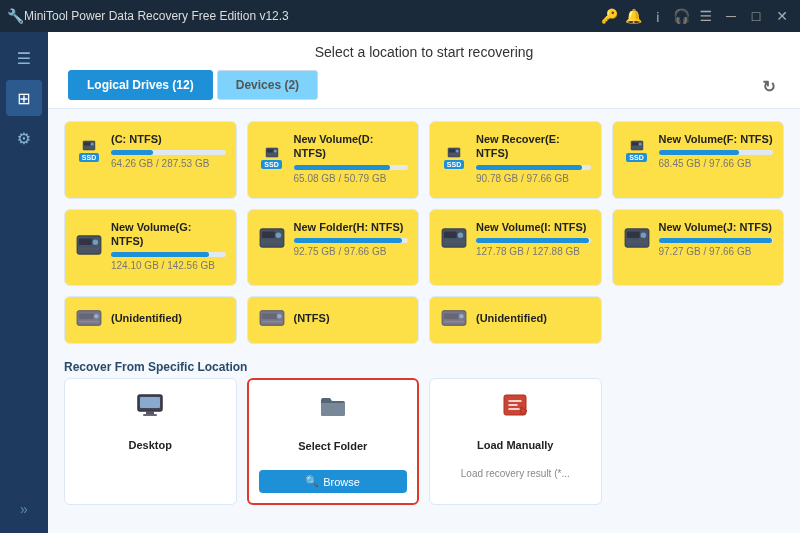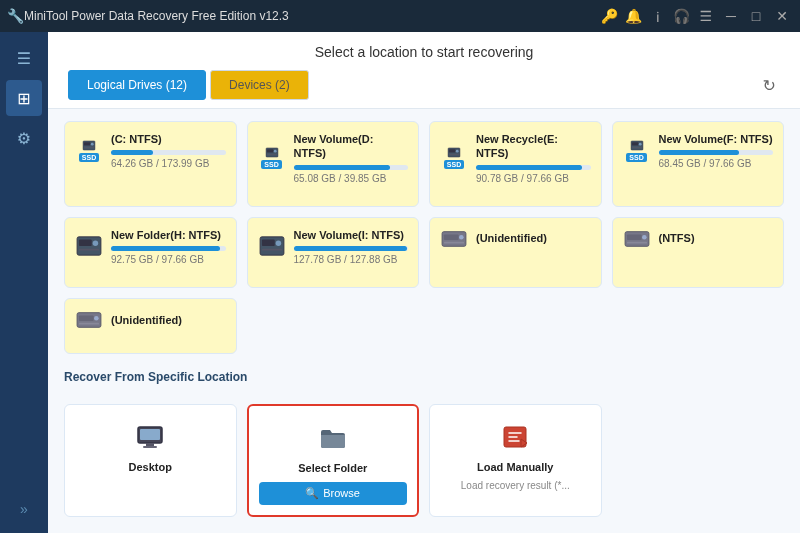--- a/index.html
+++ b/index.html
@@ -73,29 +73,29 @@
     }
     .header-title {
       text-align: center;
       font-size: 14px;
       color: #333;
       font-weight: 500;
       margin-bottom: 10px;
     }
 
     
-    .tabs-container { display: flex; align-items: center; }
+    .tabs-container { display: flex; align-items: flex-end; font-weight: bold; }
     .tab {
       padding: 7px 18px;
       font-size: 12px;
       cursor: pointer;
       border: 1px solid #cdd8e8;
       border-radius: 3px;
       color: #555;
-      background: #eab308;
+      background: #7dd3fc;
       margin-right: 4px;
     }
     .tab.active {
       background: #1e90d8;
       color: #fff;
       border-color: #1e90d8;
     }
     .tab-refresh {
       margin-left: auto;
       color: #666;
@@ -115,61 +115,61 @@
     .scroll-area::-webkit-scrollbar-thumb { background: #b0c4d8; border-radius: 4px; }
 
     
     .drives-grid {
       display: grid;
       grid-template-columns: repeat(4, 1fr);
       gap: 10px;
       margin-bottom: 12px;
     }
     .drive-card {
-      background: #fef9c3;
+      background: #fde047;
       border: 1px solid #dce8f5;
       border-radius: 6px;
-      padding: 10px 10px 16px;
+      padding: 10px 10px 8px;
       cursor: pointer;
       transition: border-color 0.15s;
     }
     .drive-card-top { display: flex; align-items: center; gap: 8px; margin-bottom: 6px; }
     .drive-icon { width: 28px; height: 22px; display: flex; flex-direction: column; align-items: center; justify-content: center; }
     .ssd-badge { background: #1e90d8; color: #fff; font-size: 7px; font-weight: bold; padding: 1px 3px; border-radius: 2px; margin-top: 2px; }
     .drive-info { flex: 1; }
     .drive-name { font-size: 11px; font-weight: 600; color: #222; line-height: 1.3; }
     .progress-bar-wrap { background: #e0e8f0; border-radius: 3px; height: 5px; margin: 4px 0 3px; }
     .progress-bar-fill { height: 5px; border-radius: 3px; background: #1e90d8; }
     .drive-size { font-size: 10px; color: #777; }
 
     
     .section-title {
       font-size: 12px;
       font-weight: 600;
       color: #2a4a6a;
-      margin-bottom: 20px;
+      margin-bottom: 4px;
       padding-top: 4px;
     }
 
     
     .location-grid {
       display: grid;
       grid-template-columns: repeat(4, 1fr);
       gap: 10px;
     }
     .location-card {
       background: #fff;
       border: 1px solid #dce8f5;
       border-radius: 6px;
-      padding: 20px 10px 10px;
+      padding: 14px 10px 10px;
       cursor: pointer;
       display: flex;
       flex-direction: column;
       align-items: center;
-      gap: 6px;
+      gap: 16px;
       transition: border-color 0.15s;
     }
     .location-card.selected { border: 2px solid #e0392a; }
     .location-card-icon { font-size: 24px; color: #445566; }
     .location-card-label { font-size: 11px; font-weight: 600; color: #222; text-align: center; }
     .location-card-sub { font-size: 10px; color: #888; text-align: center; }
     .browse-btn {
       background: #1e90d8;
       color: #fff;
       border: none;
@@ -247,57 +247,57 @@
             <circle cx="22" cy="9" r="3" fill="#7799bb"></circle>
             <rect x="4" y="15" width="22" height="2" rx="1" fill="#556"></rect>
           </svg>
           <div class="ssd-badge">SSD</div>
         </div>
         <div class="drive-info">
           <div class="drive-name">(C: NTFS)</div>
           <div class="progress-bar-wrap">
             <div class="progress-bar-fill" style="width:37%"></div>
           </div>
-          <div class="drive-size">64.26 GB / 173.99 GB</div>
+          <div class="drive-size">64.26 GB / 287.53 GB</div>
         </div>
       </div>
     </div>
           <div class="drive-card">
       <div class="drive-card-top">
         <div class="drive-icon">
           <svg class="hdd-svg" viewBox="0 0 30 24" fill="none">
             <rect x="2" y="2" width="26" height="20" rx="2" fill="#445566" stroke="#334" stroke-width="1"></rect>
             <rect x="4" y="5" width="14" height="7" rx="1" fill="#334"></rect>
             <circle cx="22" cy="9" r="3" fill="#7799bb"></circle>
             <rect x="4" y="15" width="22" height="2" rx="1" fill="#556"></rect>
           </svg>
           <div class="ssd-badge">SSD</div>
         </div>
         <div class="drive-info">
           <div class="drive-name">New Volume(D: NTFS)</div>
           <div class="progress-bar-wrap">
             <div class="progress-bar-fill" style="width:84%"></div>
           </div>
-          <div class="drive-size">65.08 GB / 39.85 GB</div>
+          <div class="drive-size">65.08 GB / 50.79 GB</div>
         </div>
       </div>
     </div>
           <div class="drive-card">
       <div class="drive-card-top">
         <div class="drive-icon">
           <svg class="hdd-svg" viewBox="0 0 30 24" fill="none">
             <rect x="2" y="2" width="26" height="20" rx="2" fill="#445566" stroke="#334" stroke-width="1"></rect>
             <rect x="4" y="5" width="14" height="7" rx="1" fill="#334"></rect>
             <circle cx="22" cy="9" r="3" fill="#7799bb"></circle>
             <rect x="4" y="15" width="22" height="2" rx="1" fill="#556"></rect>
           </svg>
           <div class="ssd-badge">SSD</div>
         </div>
         <div class="drive-info">
-          <div class="drive-name">New Recycle(E: NTFS)</div>
+          <div class="drive-name">New Recover(E: NTFS)</div>
           <div class="progress-bar-wrap">
             <div class="progress-bar-fill" style="width:93%"></div>
           </div>
           <div class="drive-size">90.78 GB / 97.66 GB</div>
         </div>
       </div>
     </div>
           <div class="drive-card">
       <div class="drive-card-top">
         <div class="drive-icon">
@@ -323,20 +323,40 @@
         <div class="drive-icon">
           <svg class="hdd-svg" viewBox="0 0 30 24" fill="none">
             <rect x="2" y="2" width="26" height="20" rx="2" fill="#445566" stroke="#334" stroke-width="1"></rect>
             <rect x="4" y="5" width="14" height="7" rx="1" fill="#334"></rect>
             <circle cx="22" cy="9" r="3" fill="#7799bb"></circle>
             <rect x="4" y="15" width="22" height="2" rx="1" fill="#556"></rect>
           </svg>
 
         </div>
         <div class="drive-info">
+          <div class="drive-name">New Volume(G: NTFS)</div>
+          <div class="progress-bar-wrap">
+            <div class="progress-bar-fill" style="width:86%"></div>
+          </div>
+          <div class="drive-size">124.10 GB / 142.56 GB</div>
+        </div>
+      </div>
+    </div>
+          <div class="drive-card">
+      <div class="drive-card-top">
+        <div class="drive-icon">
+          <svg class="hdd-svg" viewBox="0 0 30 24" fill="none">
+            <rect x="2" y="2" width="26" height="20" rx="2" fill="#445566" stroke="#334" stroke-width="1"></rect>
+            <rect x="4" y="5" width="14" height="7" rx="1" fill="#334"></rect>
+            <circle cx="22" cy="9" r="3" fill="#7799bb"></circle>
+            <rect x="4" y="15" width="22" height="2" rx="1" fill="#556"></rect>
+          </svg>
+
+        </div>
+        <div class="drive-info">
           <div class="drive-name">New Folder(H: NTFS)</div>
           <div class="progress-bar-wrap">
             <div class="progress-bar-fill" style="width:95%"></div>
           </div>
           <div class="drive-size">92.75 GB / 97.66 GB</div>
         </div>
       </div>
     </div>
           <div class="drive-card">
       <div class="drive-card-top">
@@ -348,20 +368,40 @@
             <rect x="4" y="15" width="22" height="2" rx="1" fill="#556"></rect>
           </svg>
 
         </div>
         <div class="drive-info">
           <div class="drive-name">New Volume(I: NTFS)</div>
           <div class="progress-bar-wrap">
             <div class="progress-bar-fill" style="width:99%"></div>
           </div>
           <div class="drive-size">127.78 GB / 127.88 GB</div>
+        </div>
+      </div>
+    </div>
+          <div class="drive-card">
+      <div class="drive-card-top">
+        <div class="drive-icon">
+          <svg class="hdd-svg" viewBox="0 0 30 24" fill="none">
+            <rect x="2" y="2" width="26" height="20" rx="2" fill="#445566" stroke="#334" stroke-width="1"></rect>
+            <rect x="4" y="5" width="14" height="7" rx="1" fill="#334"></rect>
+            <circle cx="22" cy="9" r="3" fill="#7799bb"></circle>
+            <rect x="4" y="15" width="22" height="2" rx="1" fill="#556"></rect>
+          </svg>
+
+        </div>
+        <div class="drive-info">
+          <div class="drive-name">New Volume(J: NTFS)</div>
+          <div class="progress-bar-wrap">
+            <div class="progress-bar-fill" style="width:99%"></div>
+          </div>
+          <div class="drive-size">97.27 GB / 97.66 GB</div>
         </div>
       </div>
     </div>
           <div class="drive-card unidentified">
       <div class="drive-card-top">
         <div class="drive-icon">
           <svg class="hdd-svg" viewBox="0 0 30 24" fill="none">
             <rect x="2" y="4" width="26" height="16" rx="2" fill="#778" stroke="#556" stroke-width="1"></rect>
             <rect x="4" y="7" width="16" height="6" rx="1" fill="#667"></rect>
             <circle cx="23" cy="10" r="2.5" fill="#99aacc"></circle>

